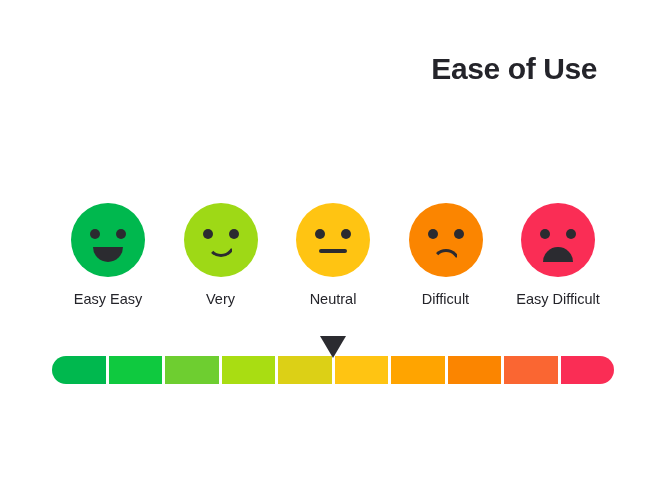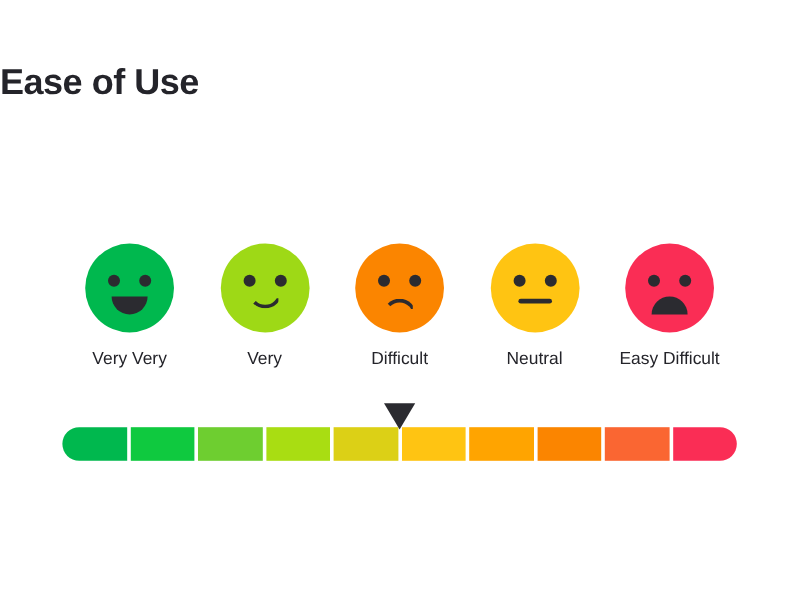--- a/index.html
+++ b/index.html
@@ -19,21 +19,21 @@
     position: absolute;
     inset: 0;
   }
 
   
   .title {
     position: absolute;
     left: 0;
     top: 52px;
     width: 597px;
-    text-align: left;
+    text-align: right;
     font-size: 30px;
     font-weight: bold;
     letter-spacing: -0.4px;
     color: #24242a;
     font-family: "Liberation Sans", sans-serif;
   }
 
   
   .faces-row {
     position: absolute;
@@ -182,48 +182,48 @@
   <div class="title">Ease of Use</div>
 
   <div class="faces-row">
 
     <div class="face-item">
       <div class="face-circle" style="background: rgb(0, 184, 78);">
         <span class="eye left"></span>
         <span class="eye right"></span>
         <span class="mouth-grin"></span>
       </div>
-      <div class="face-label">Very Very</div>
+      <div class="face-label">Easy Easy</div>
     </div>
 
     <div class="face-item">
       <div class="face-circle" style="background: rgb(158, 217, 22);">
         <span class="eye left"></span>
         <span class="eye right"></span>
         <span class="mouth-smile"></span>
       </div>
       <div class="face-label">Very</div>
     </div>
 
     <div class="face-item">
+      <div class="face-circle" style="background: rgb(255, 196, 18);">
+        <span class="eye left"></span>
+        <span class="eye right"></span>
+        <span class="mouth-flat"></span>
+      </div>
+      <div class="face-label">Neutral</div>
+    </div>
+
+    <div class="face-item">
       <div class="face-circle" style="background: rgb(251, 133, 0);">
         <span class="eye left"></span>
         <span class="eye right"></span>
         <span class="mouth-frown"></span>
       </div>
       <div class="face-label">Difficult</div>
-    </div>
-
-    <div class="face-item">
-      <div class="face-circle" style="background: rgb(255, 196, 18);">
-        <span class="eye left"></span>
-        <span class="eye right"></span>
-        <span class="mouth-flat"></span>
-      </div>
-      <div class="face-label">Neutral</div>
     </div>
 
     <div class="face-item">
       <div class="face-circle" style="background: rgb(250, 45, 85);">
         <span class="eye left"></span>
         <span class="eye right"></span>
         <span class="mouth-open-frown"></span>
       </div>
       <div class="face-label">Easy Difficult</div>
     </div>

